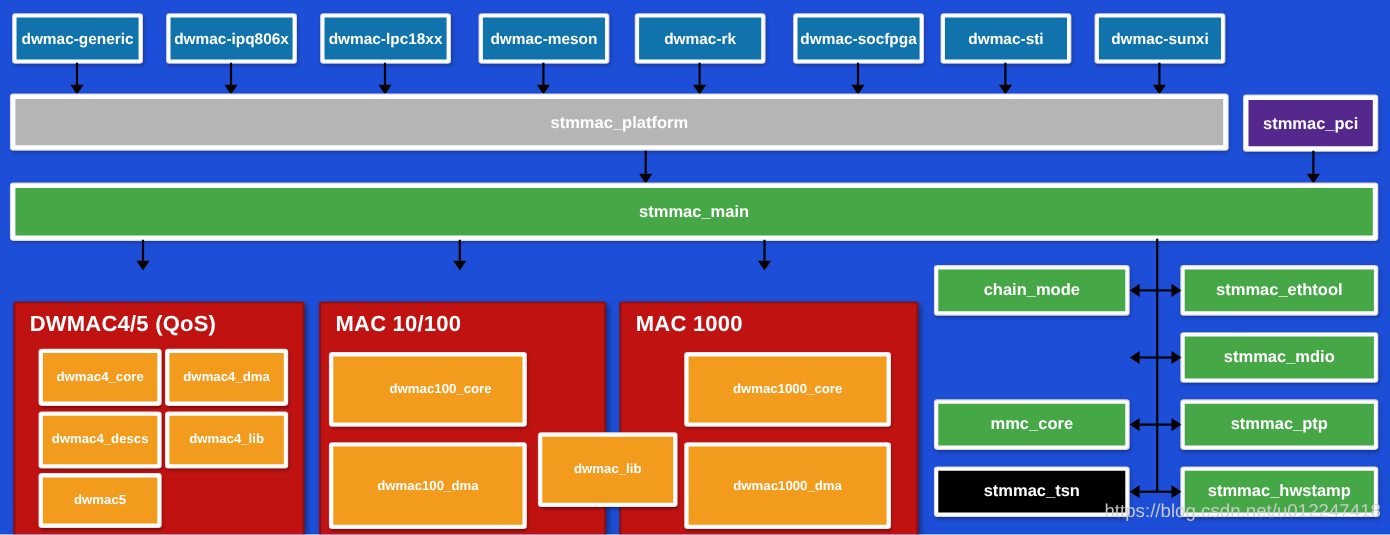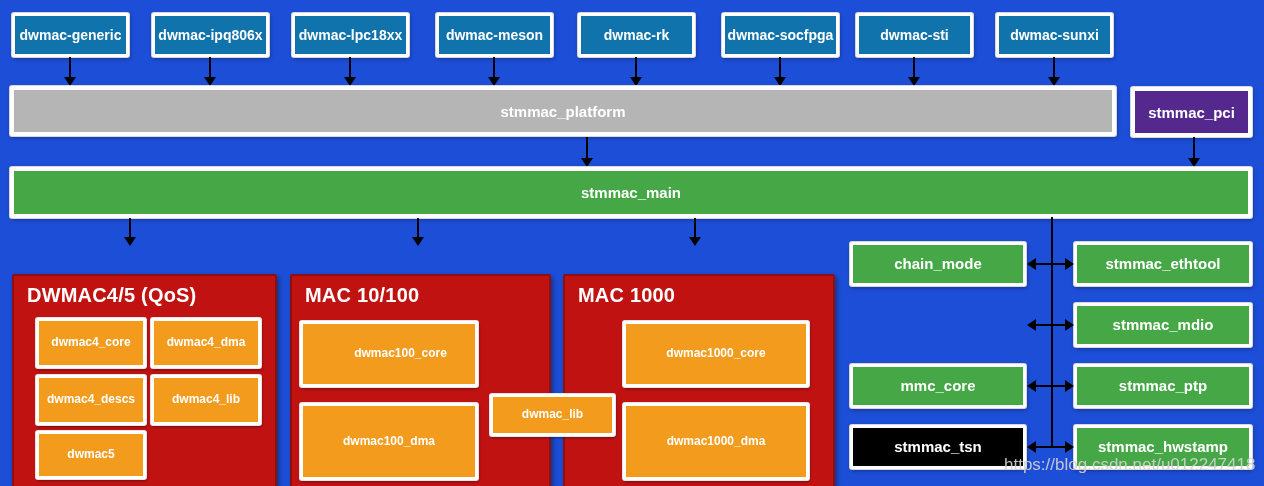--- a/index.html
+++ b/index.html
@@ -153,21 +153,21 @@
   <div class="redbox" style="left:563px;top:246px;width:272px;height:224px;">
     <div class="title">MAC 1000</div>
     <div class="box orange" style="left:58px;top:45px;width:186px;height:66px;">
         <span>dwmac1000_core</span>
       </div>
     <div class="box orange" style="left:58px;top:127px;width:186px;height:77px;">
         <span>dwmac1000_dma</span>
       </div>
   </div>
 
-  <div class="box orange shared" style="left:490px;top:394px;width:125px;height:42px;">
+  <div class="box orange shared" style="left:490px;top:394px;width:125px;height:66px;">
       <span>dwmac_lib</span>
     </div>
 
   <div class="box greenbox" style="left:850px;top:242px;width:176px;height:44px;">
       <span>chain_mode</span>
     </div>
   <div class="box greenbox" style="left:850px;top:364px;width:176px;height:44px;">
       <span>mmc_core</span>
     </div>
   <div class="box blackbox" style="left:850px;top:425px;width:176px;height:44px;">

